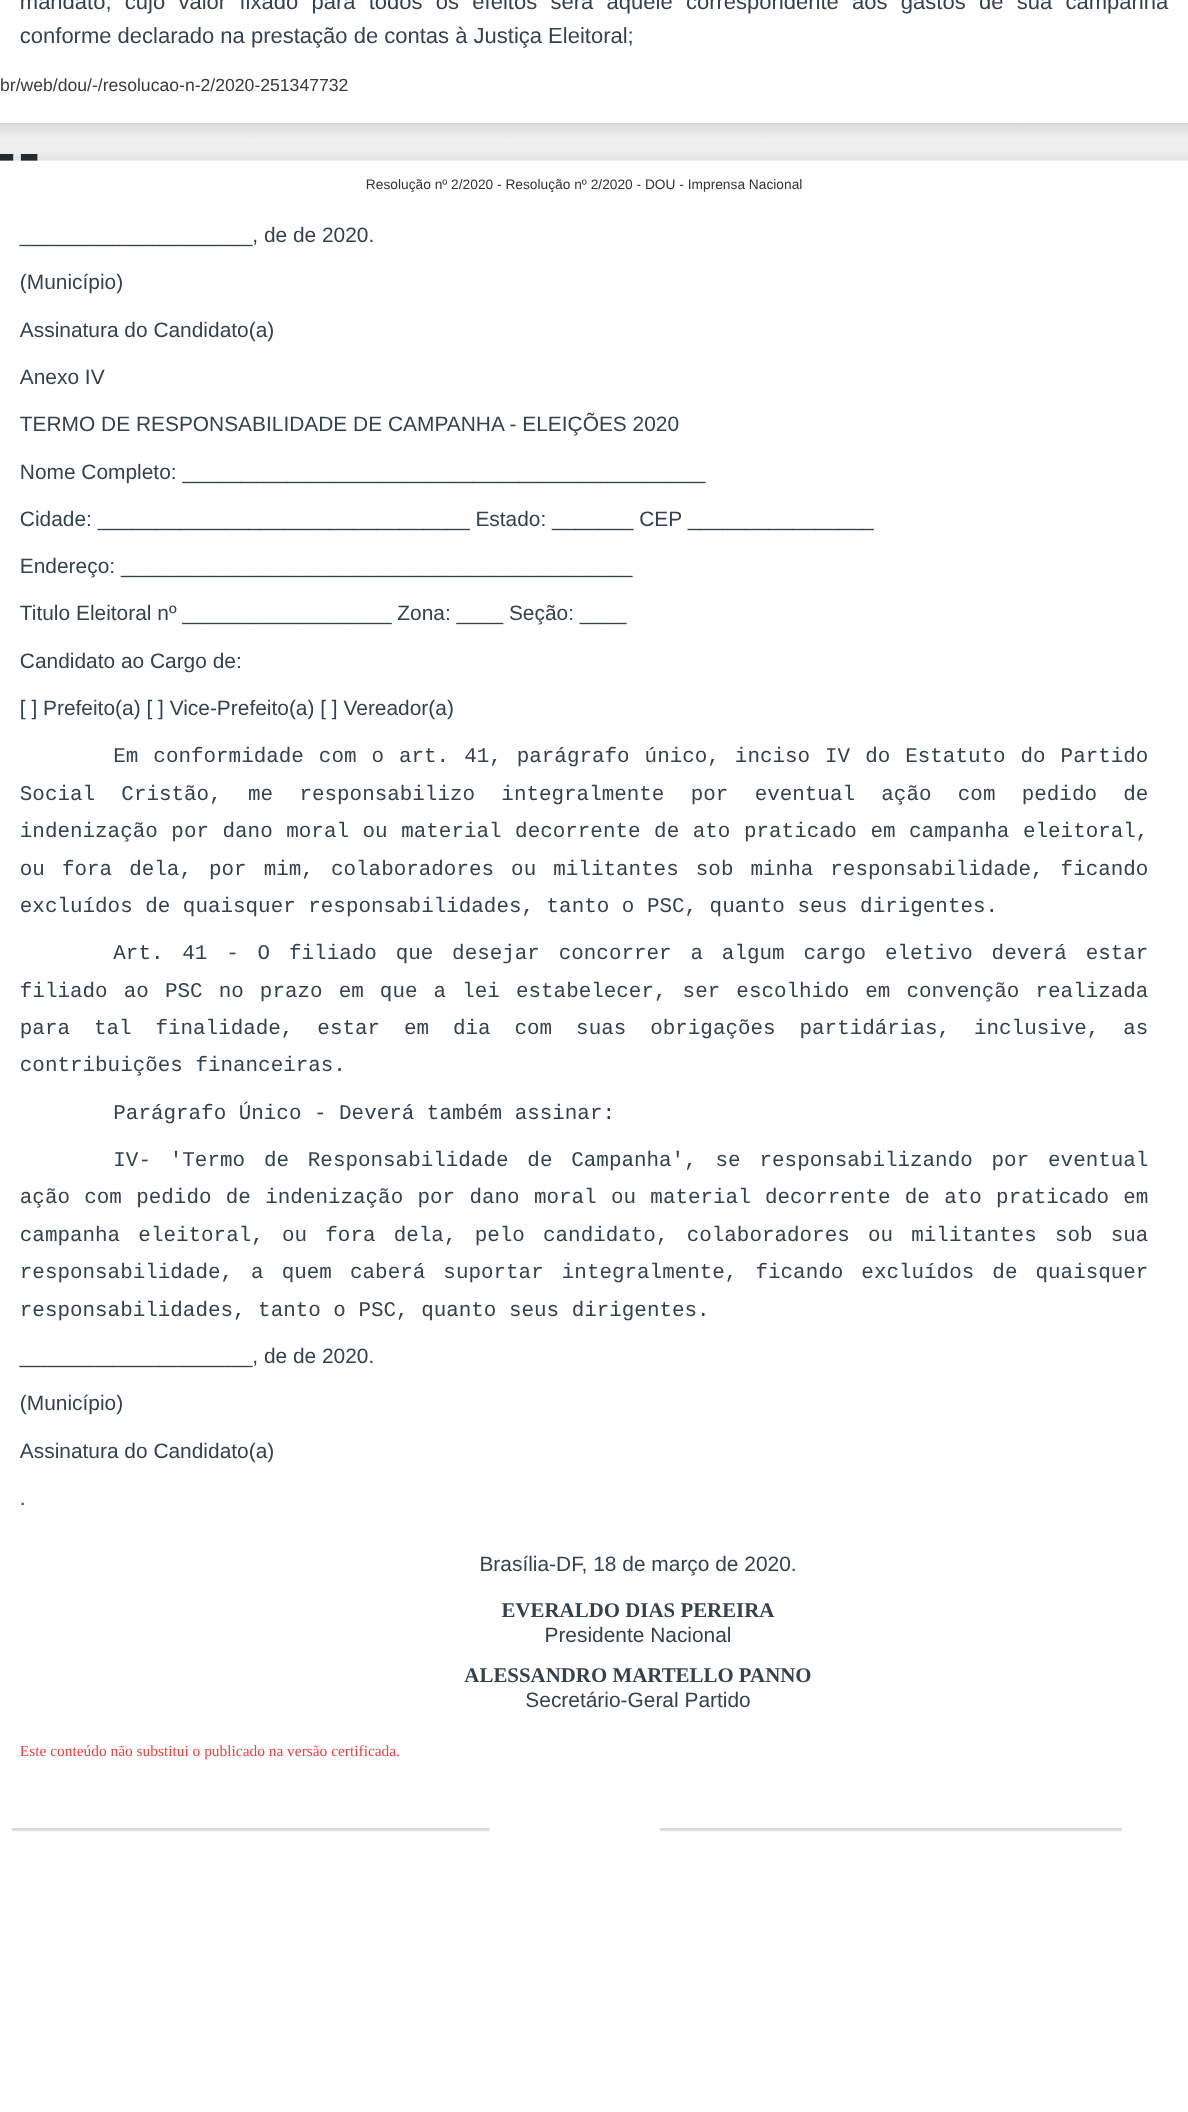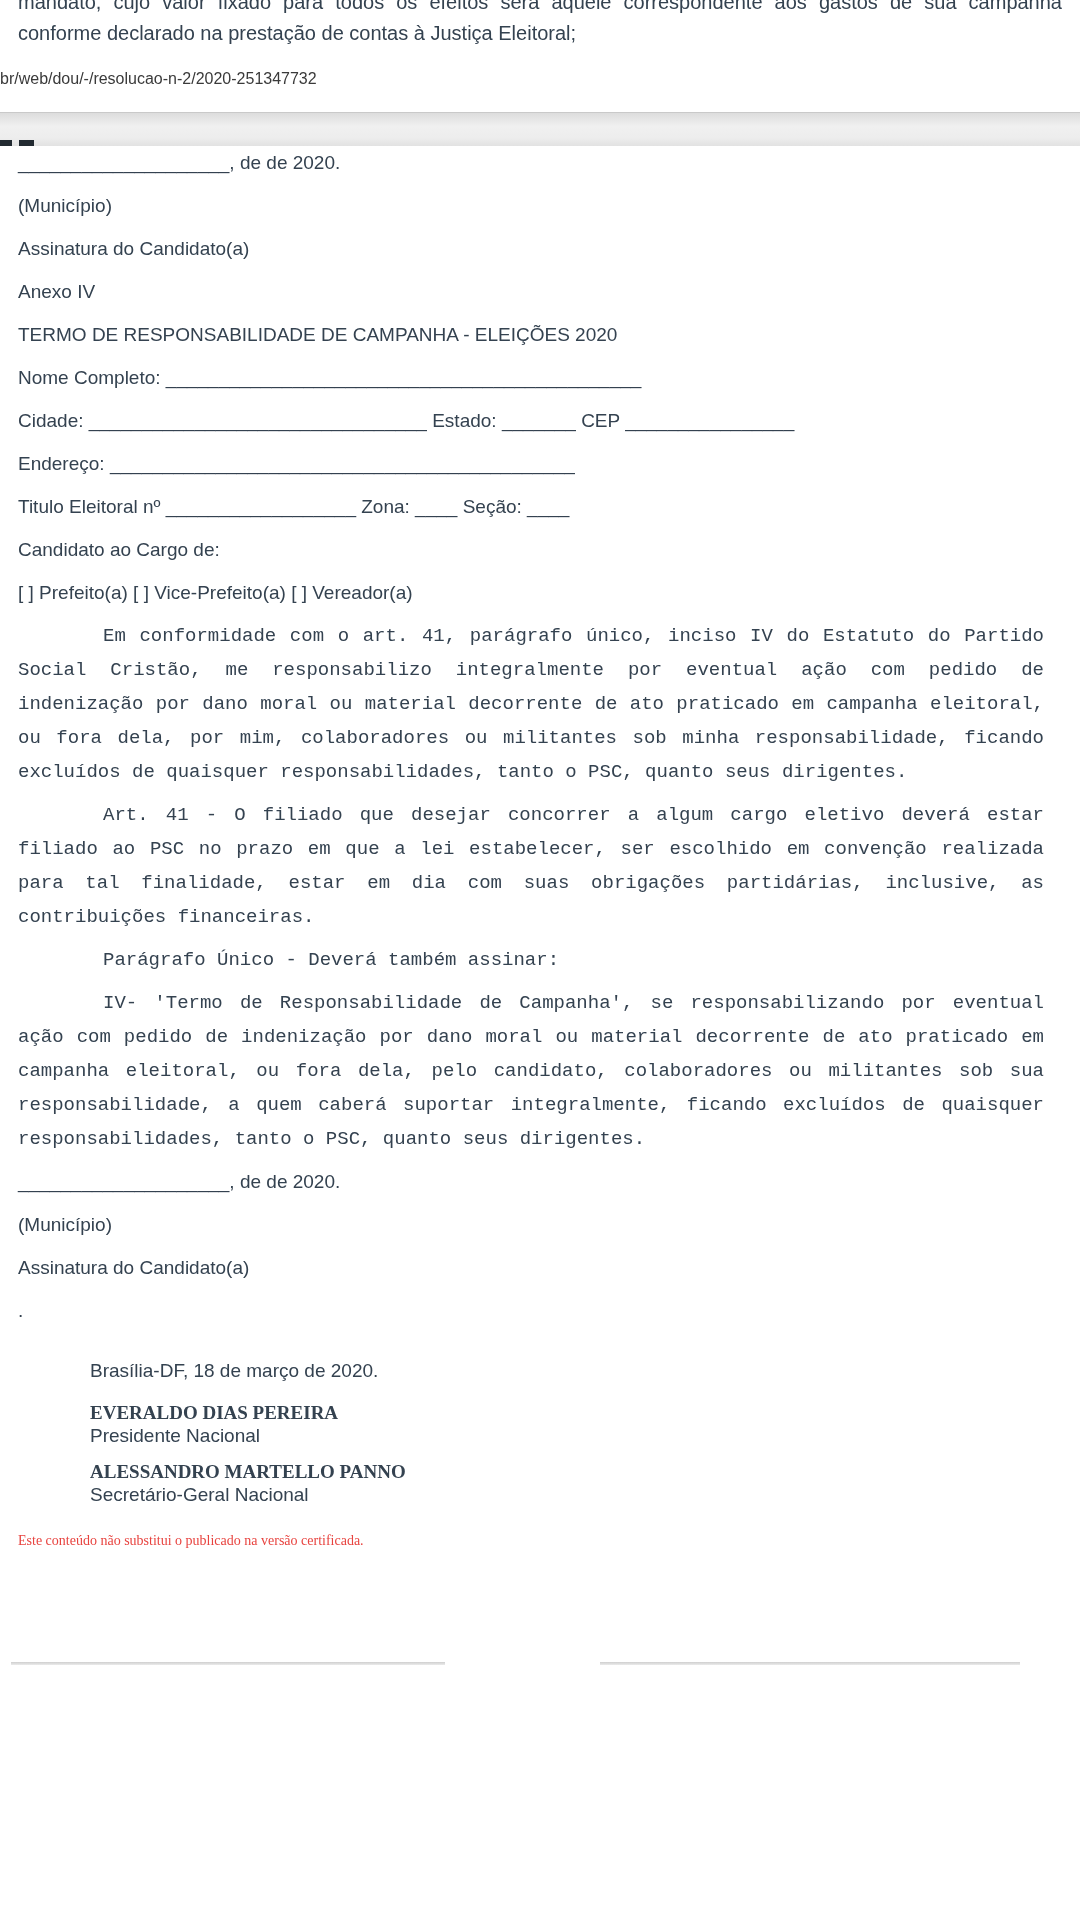--- a/index.html
+++ b/index.html
@@ -19,21 +19,21 @@
   .frag1{left:0;width:12px;}
   .frag2{left:19px;width:15px;}
   .doc{
     position:absolute;top:146px;left:0;width:1080px;box-sizing:border-box;
     padding:0 36px 0 18px;font-size:19px;line-height:34px;
   }
   .doc-header{margin:14px 0 22px;text-align:center;font-size:12.5px;line-height:16px;color:#333333;}
   .doc p{margin:0 0 9px;}
   .form-line{margin-left:85px;}
   .para{text-align:justify;text-indent:85px;font-family:Liberation Mono, monospace;}
-  .sig-block{margin-top:26px;margin-left:72px;width:980px;}
+  .sig-block{margin-top:26px;margin-left:72px;width:980px;text-align:center;}
   .sig-date{margin:0;}
   .sig-pair{margin-top:13px;line-height:23px;}
   .sig-name{font-weight:bold;display:block;font-family:Liberation Serif, serif;}
   .sig-role{display:block;}
   .disclaimer{margin-top:26px;color:#e8433f;font-size:14px;line-height:18px;font-family:Liberation Serif, serif;}
   .rule{position:absolute;top:1662px;height:3px;background:linear-gradient(180deg,#cfcfcf,#ebebeb);}
   .rule-left{left:11px;width:434px;}
   .rule-right{left:600px;width:420px;}
 </style>
 </head>
@@ -45,20 +45,21 @@
 </div>
 
 <div class="url-footer">br/web/dou/-/resolucao-n-2/2020-251347732</div>
 
 <div class="page-band"></div>
 <div class="frag frag1"></div>
 <div class="frag frag2"></div>
 
 <div class="doc">
 
+  <div class="doc-header">Resolução nº 2/2020 - Resolução nº 2/2020 - DOU - Imprensa Nacional</div>
 
   <p class="form-line">____________________, de de 2020.</p>
   <p class="form-line">(Município)</p>
   <p class="form-line">Assinatura do Candidato(a)</p>
   <p class="form-line">Anexo IV</p>
   <p class="form-line">TERMO DE RESPONSABILIDADE DE CAMPANHA - ELEIÇÕES 2020</p>
   <p class="form-line">Nome Completo: _____________________________________________</p>
   <p class="form-line">Cidade: ________________________________ Estado: _______ CEP ________________</p>
   <p class="form-line">Endereço: ____________________________________________</p>
   <p class="form-line">Titulo Eleitoral nº __________________ Zona: ____ Seção: ____</p>
@@ -76,21 +77,21 @@
   <p class="form-line">.</p>
 
   <div class="sig-block">
     <p class="sig-date">Brasília-DF, 18 de março de 2020.</p>
     <div class="sig-pair">
       <span class="sig-name">EVERALDO DIAS PEREIRA</span>
       <span class="sig-role">Presidente Nacional</span>
     </div>
     <div class="sig-pair">
       <span class="sig-name">ALESSANDRO MARTELLO PANNO</span>
-      <span class="sig-role">Secretário-Geral Nacional</span>
+      <span class="sig-role">Secretário-Geral Partido</span>
     </div>
   </div>
 
   <div class="disclaimer">Este conteúdo não substitui o publicado na versão certificada.</div>
 </div>
 
 <div class="rule rule-left"></div>
 <div class="rule rule-right"></div>
 
 </body></html>

